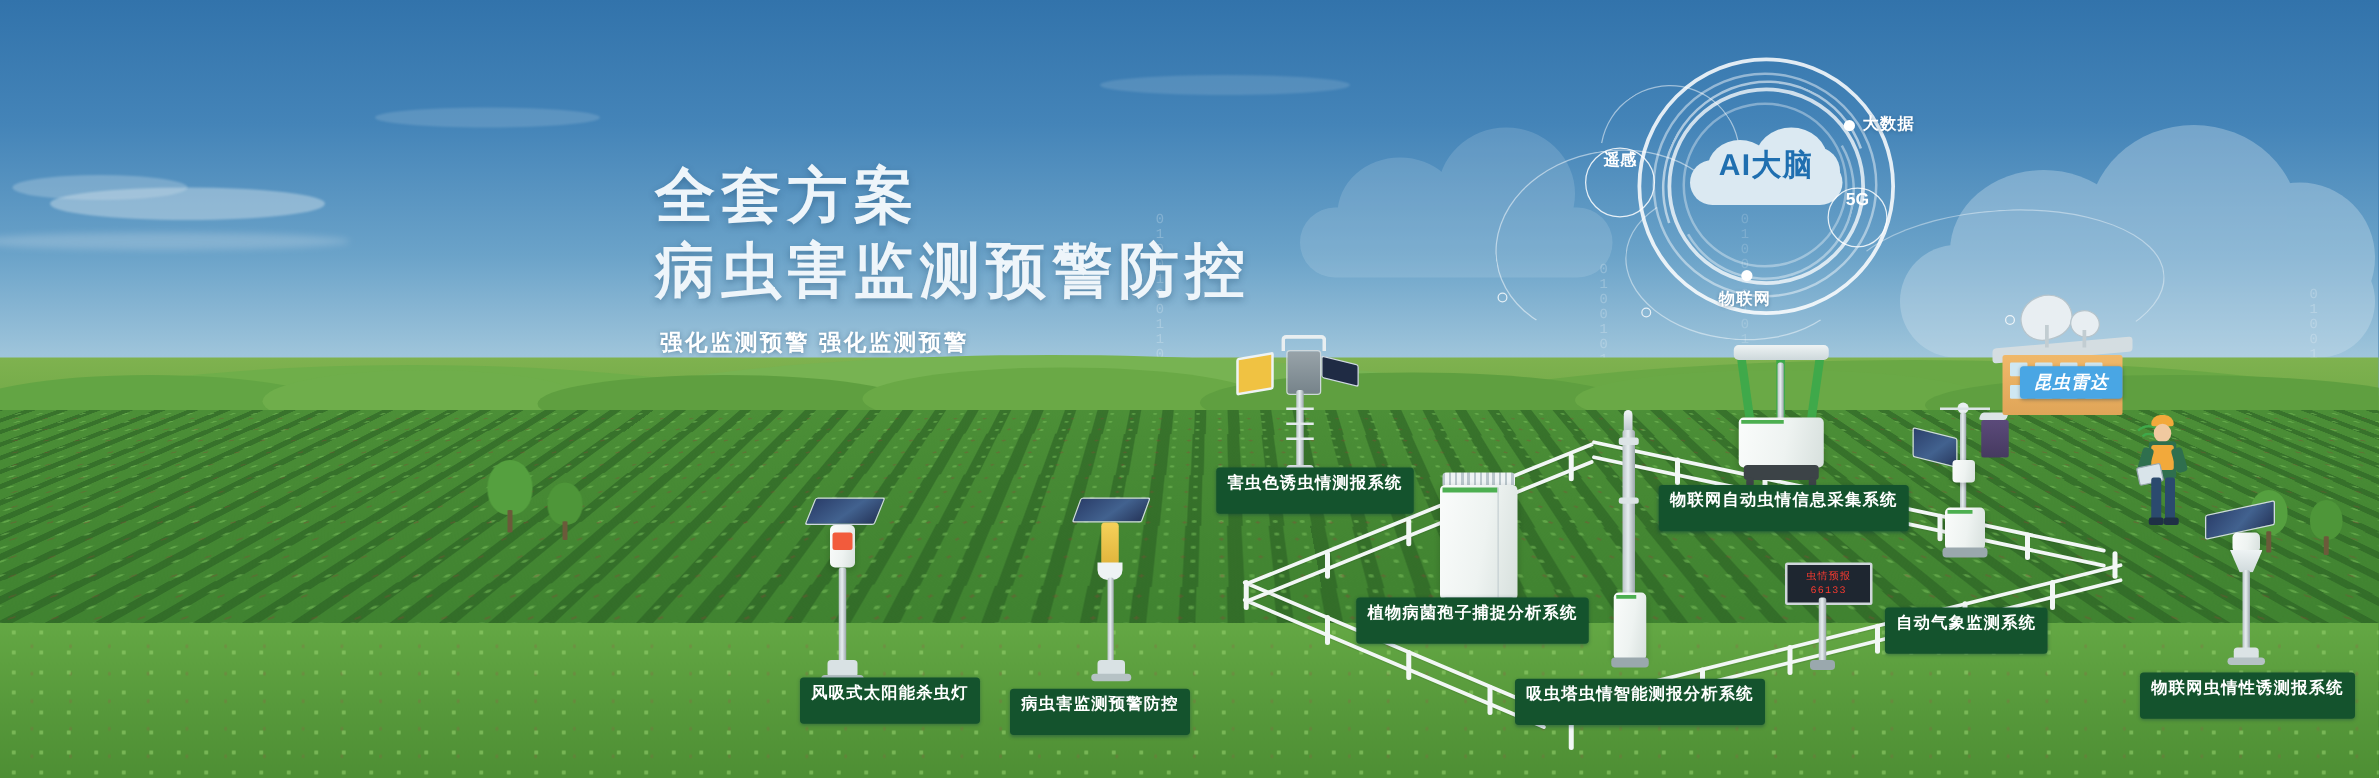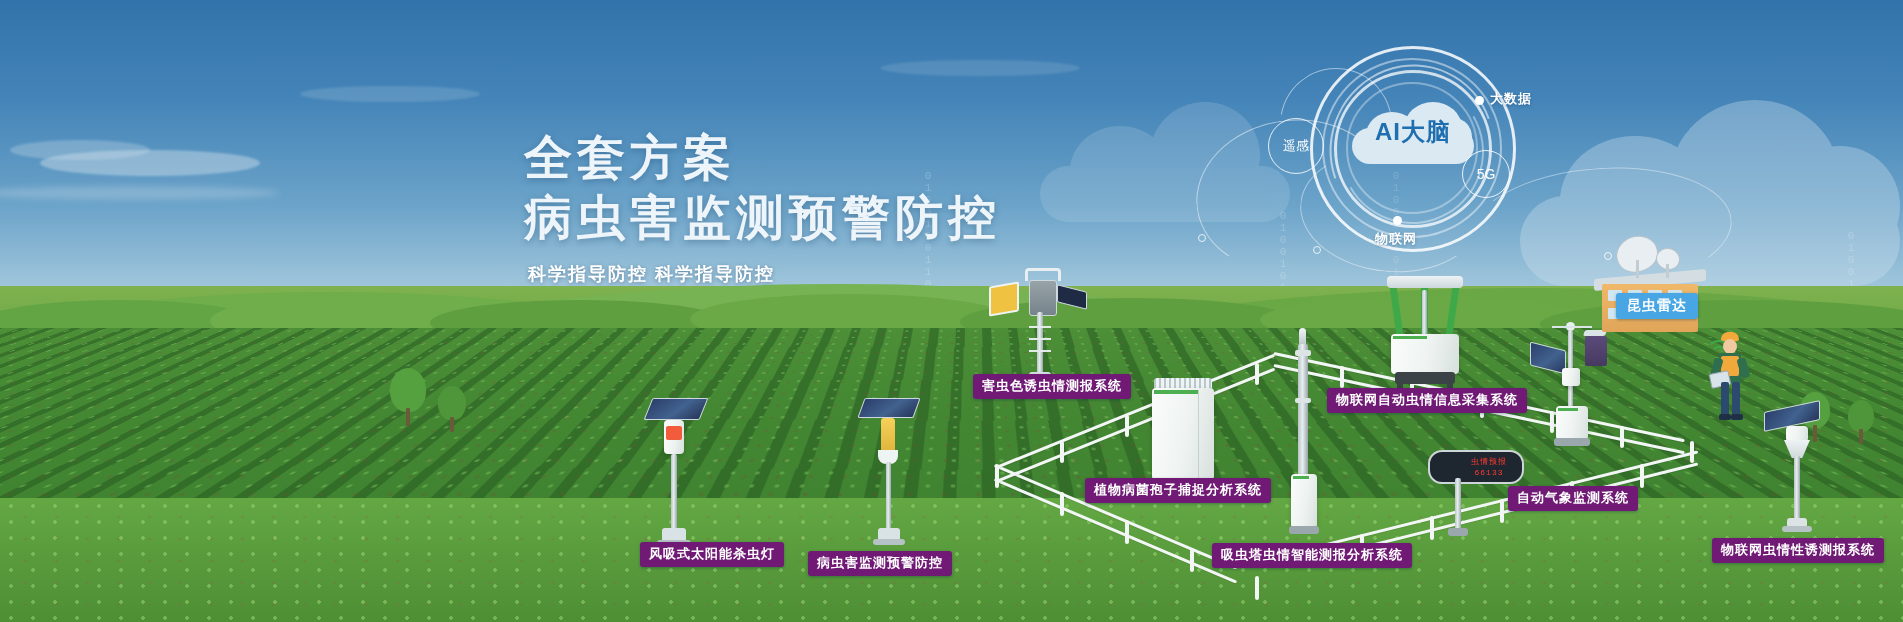--- a/index.html
+++ b/index.html
@@ -91,34 +91,34 @@
   .cloudshape .b3{left:52px;top:0px;width:58px;height:52px;}
   .cloudshape .b4{left:84px;top:16px;width:36px;height:38px;}
   .brain-label{
     position:absolute;left:42px;top:70px;width:122px;text-align:center;
     font-size:24px;font-weight:bold;color:#1f6fb0;letter-spacing:1px;
   }
 
   
   .node-circle{
     position:absolute;border-radius:50%;border:1.5px solid rgba(255,255,255,.85);
-    display:flex;align-items:center;justify-content:center;
-    color:#ffffff;font-weight:normal;
+    display:flex;justify-content:center;
+    color:#ffffff;font-weight:bold;
   }
   .node-dot{position:absolute;width:9px;height:9px;border-radius:50%;background:#ffffff;}
   .node-dot.small{width:6px;height:6px;background:transparent;border:1.5px solid rgba(255,255,255,.8);}
   .node-text{position:absolute;color:#ffffff;font-size:13px;font-weight:bold;letter-spacing:1px;
              text-shadow:0 1px 3px rgba(20,60,95,.4);}
   .conn{position:absolute;border:1.5px solid rgba(255,255,255,.55);border-radius:50%;
         border-right-color:transparent;border-top-color:transparent;background:transparent;}
 
   
   .chip{
-    position:absolute;background:#701a75;color:#ffffff;font-size:13px;font-weight:bold;
-    padding:3px 9px 4px 9px;border-radius:3px;letter-spacing:1px;white-space:nowrap;
+    position:absolute;background:#14532d;color:#ffffff;font-size:13px;font-weight:bold;
+    padding:3px 9px 16px 9px;border-radius:3px;letter-spacing:1px;white-space:nowrap;
     box-shadow:0 1px 3px rgba(0,40,70,.35);
   }
   .chip.radar{background:#49a6e4;font-size:14px;padding:4px 11px;}
 
   
   .fence{position:absolute;}
   .fence .rail{position:absolute;background:#f2f7f5;height:3px;border-radius:2px;box-shadow:0 1px 0 rgba(0,0,0,.08);}
   .fence .post{position:absolute;background:#f2f7f5;width:4px;border-radius:2px;}
 
   
@@ -129,22 +129,22 @@
   .white-cab{position:absolute;background:linear-gradient(100deg,#fafcfb 0%,#eef3f1 55%,#d7e0dd 100%);border-radius:4px;box-shadow:0 2px 5px rgba(0,0,0,.18);}
   .greenstrip{position:absolute;background:#4caf50;}
   .dark-base{position:absolute;background:#3c4347;border-radius:3px;}
 
   
   .tree{position:absolute;}
   .tree .crown{position:absolute;border-radius:50% 50% 46% 46%;background:#55a03f;}
   .tree .trunk{position:absolute;background:#6b5a3a;border-radius:1px;}
 
   
-  .led{position:absolute;background:#1e2630;border:2px solid #cfd6da;border-radius:14px;
-       display:flex;align-items:center;justify-content:center;padding-left:26px;}
+  .led{position:absolute;background:#1e2630;border:2px solid #cfd6da;border-radius:2px;
+       display:flex;align-items:center;justify-content:center;}
   .led span{color:#ff3b30;font-family:"Liberation Mono","DejaVu Sans Mono",monospace;font-size:8px;letter-spacing:1px;}
 
   
   .person{position:absolute;}
   .p-head{position:absolute;background:#f0c9a0;border-radius:50%;}
   .p-hat{position:absolute;background:#f2a93b;border-radius:8px 8px 2px 2px;}
   .p-body{position:absolute;background:#2f6f4e;border-radius:3px;}
   .p-vest{position:absolute;background:#f2a93b;border-radius:2px;}
   .p-leg{position:absolute;background:#2b4a6e;border-radius:2px;}
   .p-arm{position:absolute;background:#2f6f4e;border-radius:3px;}
@@ -185,21 +185,21 @@
 
   <div class="binary" style="left:922px;top:170px;">010010011010</div>
   <div class="binary" style="left:1277px;top:210px;">0100101101101</div>
   <div class="binary" style="left:1390px;top:170px;opacity:.16;">01001010101</div>
   <div class="binary" style="left:1845px;top:230px;">010010110110101</div>
   <div class="binary" style="left:1880px;top:300px;opacity:.16;">0100101101</div>
 
   <div class="title-block">
     <div class="title-line">全套方案</div>
     <div class="title-line">病虫害监测预警防控</div>
-    <div class="subtitle">科学指导防控 科学指导防控</div>
+    <div class="subtitle">强化监测预警 强化监测预警</div>
   </div>
 
   <div class="conn" style="left:1196px;top:120px;width:190px;height:150px;transform:rotate(-8deg);border-color:rgba(255,255,255,.5) transparent transparent rgba(255,255,255,.5);"></div>
   <div class="conn" style="left:1300px;top:150px;width:180px;height:120px;transform:rotate(5deg);border-color:transparent transparent rgba(255,255,255,.45) rgba(255,255,255,.45);"></div>
   <div class="conn" style="left:1280px;top:68px;width:110px;height:110px;transform:rotate(-35deg);border-color:rgba(255,255,255,.5) rgba(255,255,255,.5) transparent transparent;"></div>
   <div class="conn" style="left:1470px;top:168px;width:260px;height:120px;transform:rotate(-4deg);border-color:rgba(255,255,255,.4) rgba(255,255,255,.4) transparent transparent;"></div>
 
   <div class="brain">
     <div class="ring r1"></div>
     <div class="ring r2"></div>
@@ -430,21 +430,21 @@
     <div class="bldg" style="left:12px;top:58px;width:96px;height:48px;"></div>
     <div class="bldg-win" style="left:18px;top:64px;width:14px;height:11px;"></div>
     <div class="bldg-win" style="left:38px;top:64px;width:14px;height:11px;"></div>
     <div class="bldg-win" style="left:58px;top:64px;width:14px;height:11px;"></div>
     <div class="bldg-win" style="left:78px;top:64px;width:14px;height:11px;"></div>
     <div class="bldg-win" style="left:18px;top:82px;width:14px;height:11px;"></div>
     <div class="bldg-win" style="left:38px;top:82px;width:14px;height:11px;"></div>
     <div class="bldg-win" style="left:58px;top:82px;width:14px;height:11px;"></div>
     <div class="bldg-win" style="left:78px;top:82px;width:14px;height:11px;"></div>
   </div>
-  <div class="chip radar" style="left:1616px;top:293px;">昆虫雷达</div>
+  <div class="chip radar" style="left:1616px;top:293px;font-style:italic;">昆虫雷达</div>
 
   <div class="wifi-arc" style="left:1706px;top:340px;width:22px;height:22px;"></div>
   <div class="wifi-arc" style="left:1711px;top:346px;width:12px;height:12px;"></div>
 
   <div class="person" style="left:1708px;top:332px;width:44px;height:90px;">
     <div class="p-hat" style="left:13px;top:0;width:18px;height:9px;"></div>
     <div class="p-head" style="left:15px;top:7px;width:14px;height:15px;"></div>
     <div class="p-body" style="left:11px;top:21px;width:22px;height:30px;"></div>
     <div class="p-vest" style="left:13px;top:24px;width:18px;height:20px;"></div>
     <div class="p-arm" style="left:4px;top:26px;width:9px;height:20px;transform:rotate(16deg);"></div>

